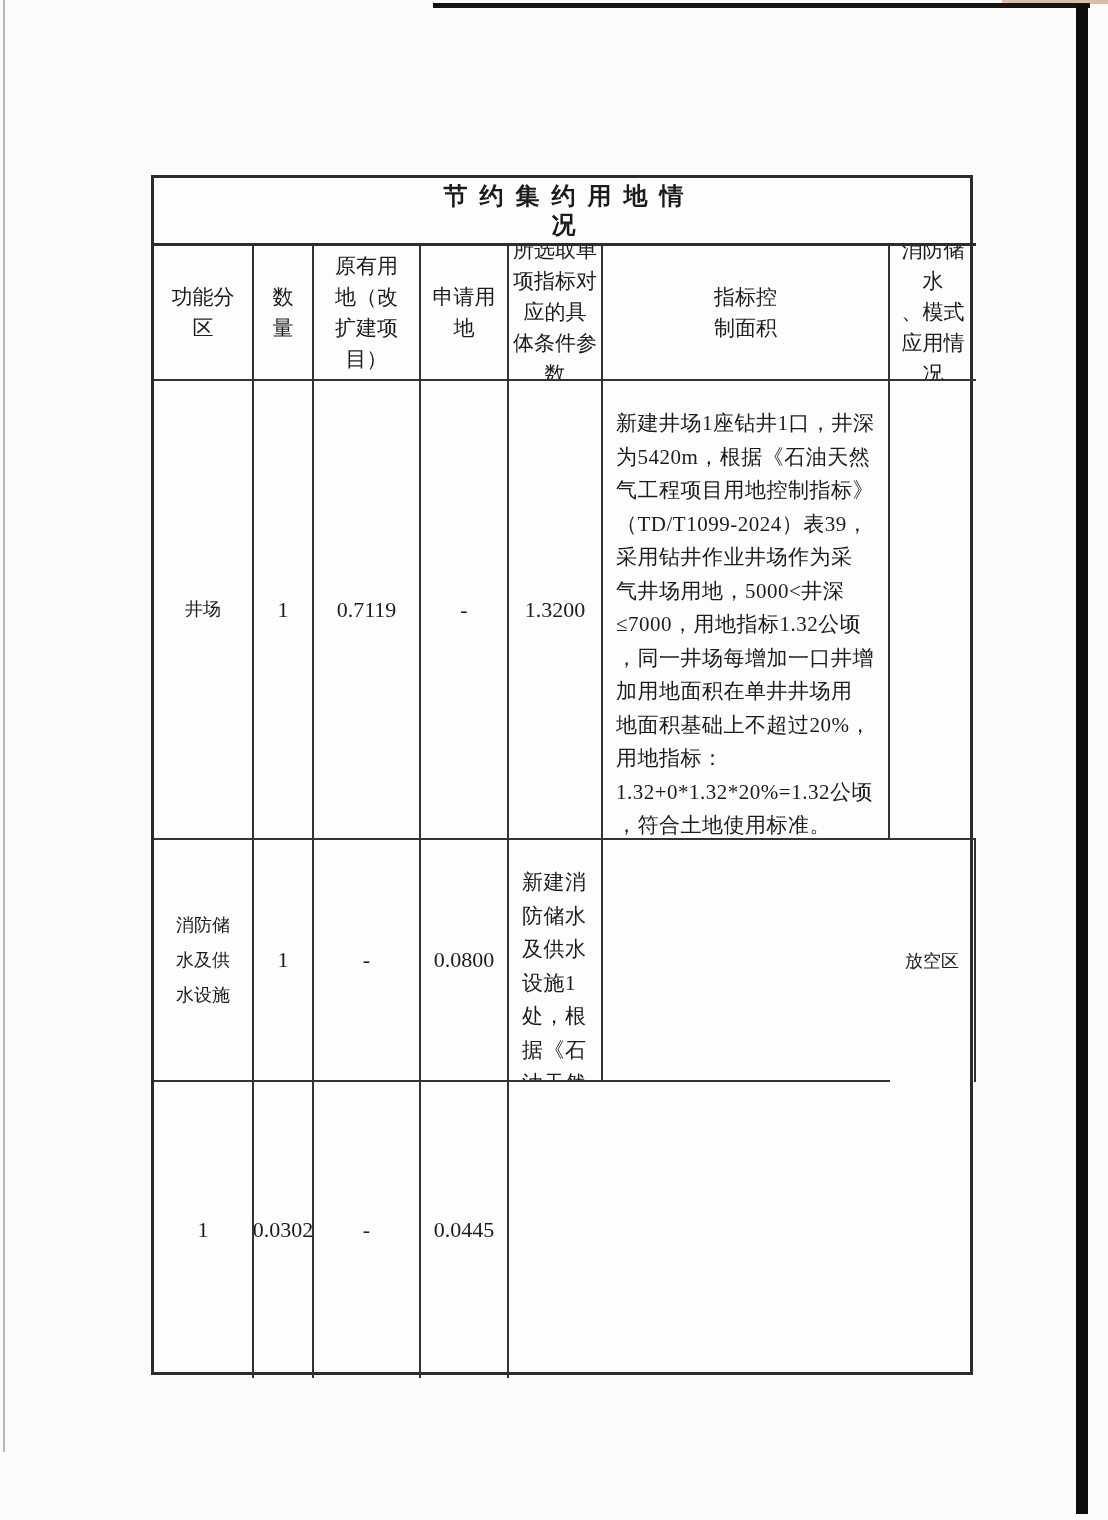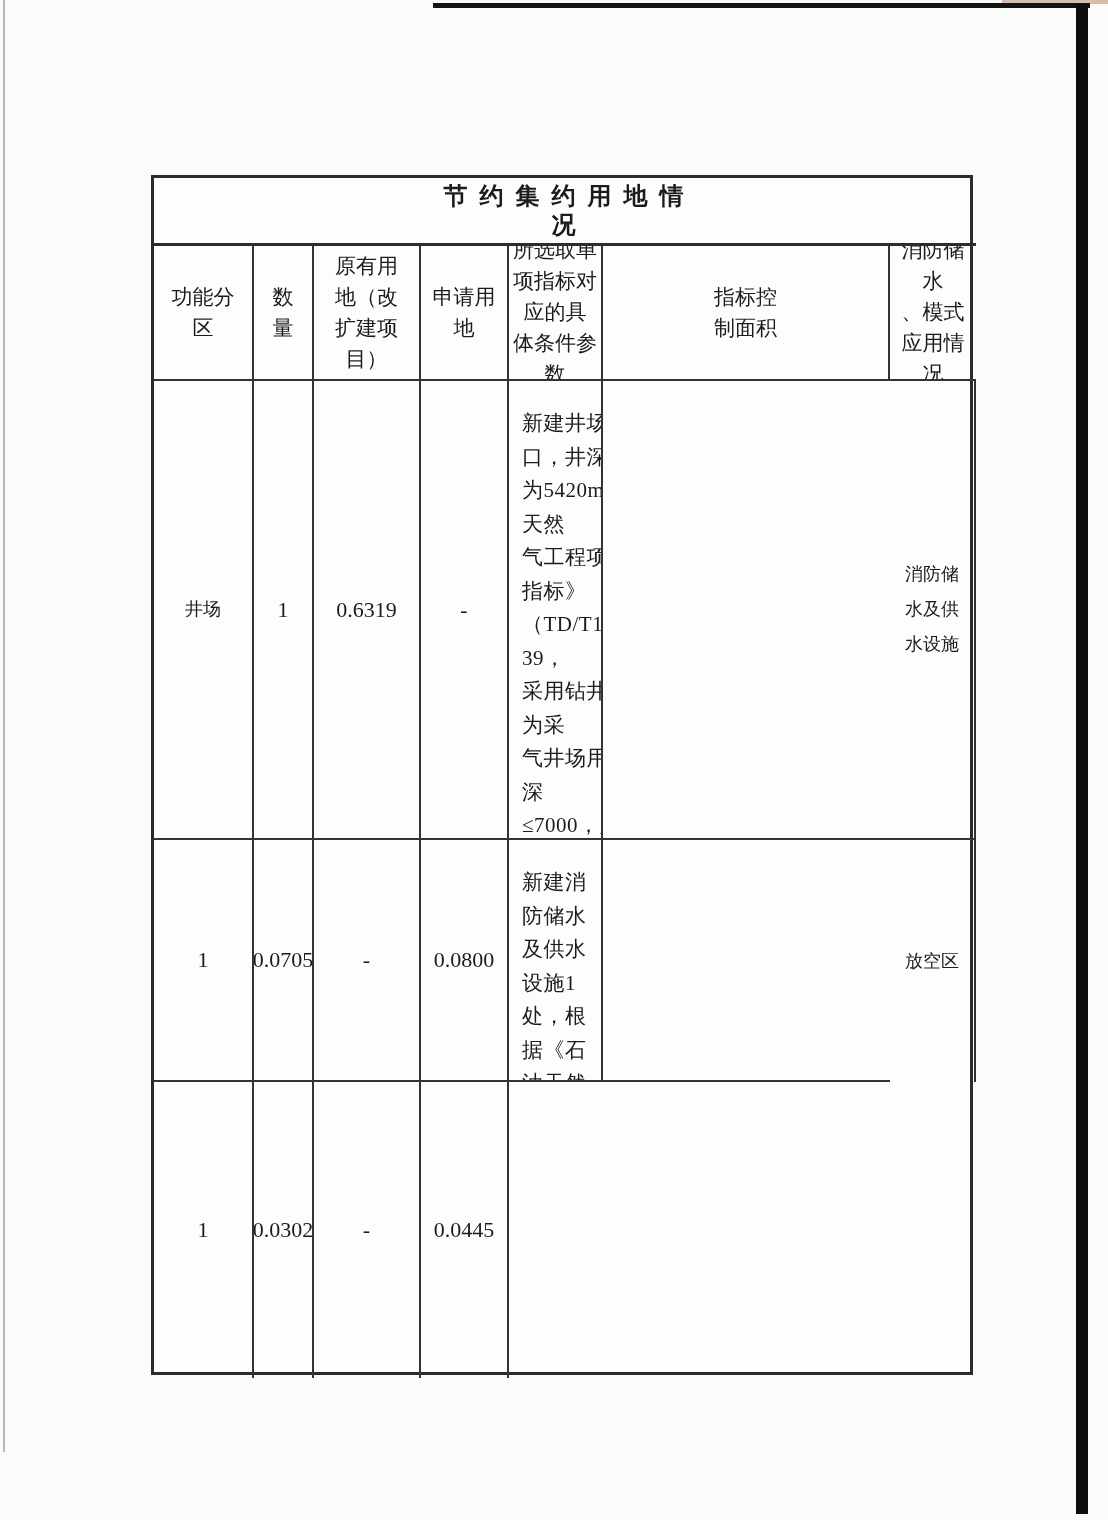--- a/index.html
+++ b/index.html
@@ -128,42 +128,42 @@
 体条件参数</div>
     <div class="cell header-cell">指标控
 制面积</div>
     <div class="cell header-cell last-col">消防储水
 、模式
 应用情
 况</div>
 
     <div class="cell zone-cell">井场</div>
     <div class="cell num-cell">1</div>
-    <div class="cell num-cell">0.6319</div>
+    <div class="cell num-cell">0.7119</div>
     <div class="cell num-cell">-</div>
+    <div class="cell num-cell">1.3200</div>
     <div class="cell cond-cell">新建井场1座钻井1口，井深
 为5420m，根据《石油天然
 气工程项目用地控制指标》
 （TD/T1099-2024）表39，
 采用钻井作业井场作为采
 气井场用地，5000&lt;井深
 ≤7000，用地指标1.32公顷
 ，同一井场每增加一口井增
 加用地面积在单井井场用
 地面积基础上不超过20%，
 用地指标：
 1.32+0*1.32*20%=1.32公顷
 ，符合土地使用标准。</div>
     <div class="cell tech-cell last-col"></div>
 
     <div class="cell zone-cell">消防储
 水及供
 水设施</div>
     <div class="cell num-cell">1</div>
-    <div class="cell num-cell">0.0705</div>
     <div class="cell num-cell">-</div>
     <div class="cell num-cell">0.0800</div>
     <div class="cell cond-cell">新建消防储水及供水设施1
 处，根据《石油天然气工程
 项目用地控制指标》（TD/T1
 099-2024）表54，消防储水
 及供水设施类型为常温分
 离集气站用地指标为800平
 方米，符合土地使用标准。</div>
     <div class="cell tech-cell last-col"></div>

